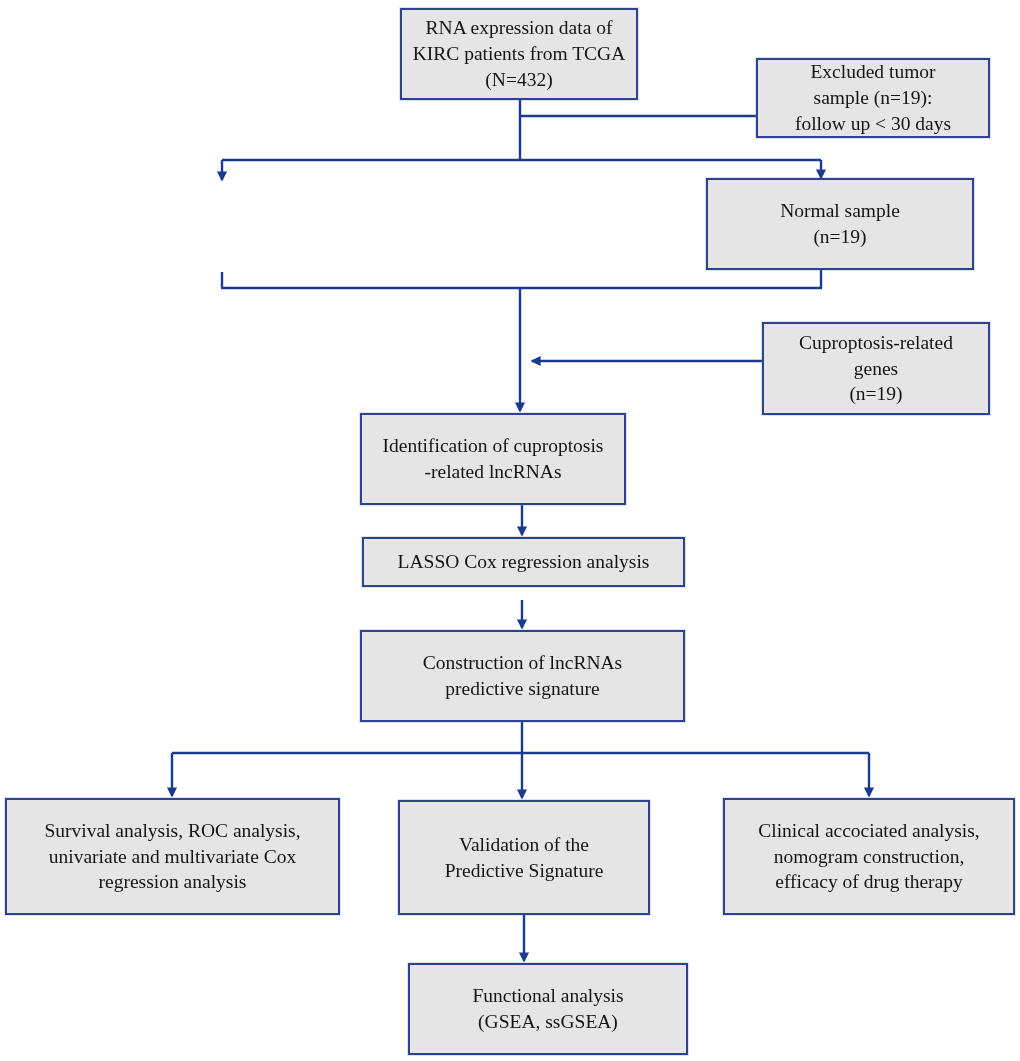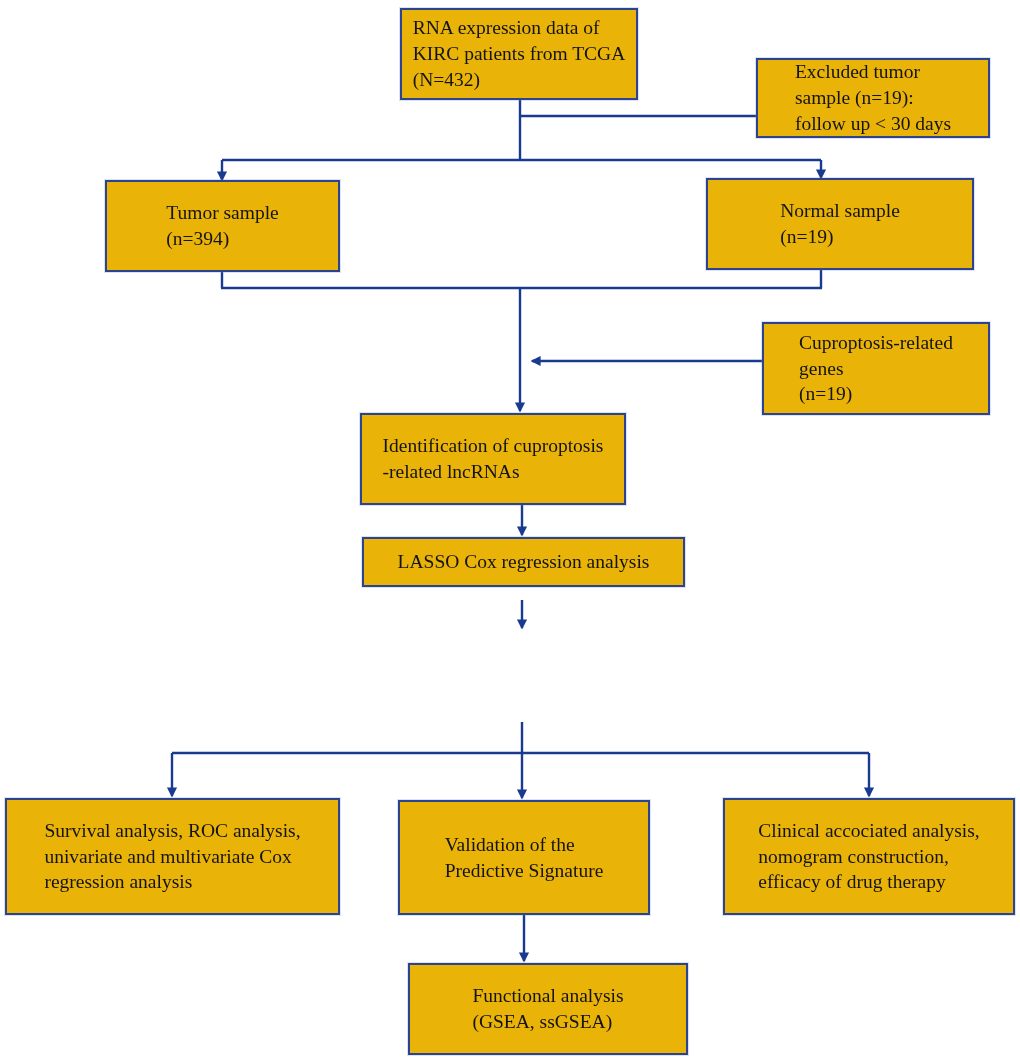--- a/index.html
+++ b/index.html
@@ -20,25 +20,25 @@
     left: 0;
     top: 0;
     width: 1020px;
     height: 1061px;
     pointer-events: none;
   }
   .box {
     position: absolute;
     box-sizing: border-box;
     border: 2.5px solid #2c4390;
-    background: #eab308;
+    background: #e5e5e5;
     display: flex;
     align-items: center;
     justify-content: center;
-    text-align: left;
+    text-align: center;
     white-space: pre-line;
     font-size: 19.5px;
     line-height: 1.32;
     color: #141414;
     padding: 2px 6px;
     box-shadow: 0 0 0 1px rgba(120,140,190,0.25);
   }
   
   #box-rna        { left: 400px; top:   8px; width: 238px; height:  92px; }
   #box-excluded   { left: 756px; top:  58px; width: 234px; height:  80px; }
@@ -95,35 +95,35 @@
   </svg>
 
   <div class="box" id="box-rna">RNA expression data of
 KIRC patients from TCGA
 (N=432)</div>
 
   <div class="box" id="box-excluded">Excluded tumor
 sample (n=19):
 follow up &lt; 30 days</div>
 
-  <div class="box" id="box-tumor">Tumor sample
-(n=394)</div>
 
   <div class="box" id="box-normal">Normal sample
 (n=19)</div>
 
   <div class="box" id="box-genes">Cuproptosis-related
 genes
 (n=19)</div>
 
   <div class="box" id="box-ident">Identification of cuproptosis
 -related lncRNAs</div>
 
   <div class="box" id="box-lasso">LASSO Cox regression analysis</div>
 
+  <div class="box" id="box-constr">Construction of lncRNAs
+predictive signature</div>
 
   <div class="box" id="box-survival">Survival analysis, ROC analysis,
 univariate and multivariate Cox
 regression analysis</div>
 
   <div class="box" id="box-valid">Validation of the
 Predictive Signature</div>
 
   <div class="box" id="box-clinical">Clinical accociated analysis,
 nomogram  construction,

